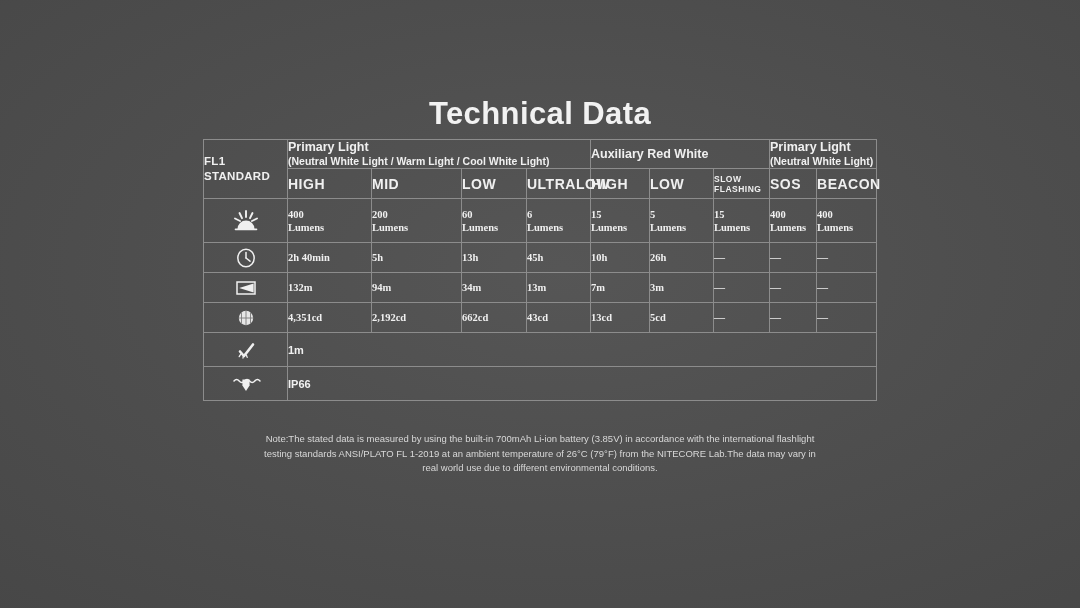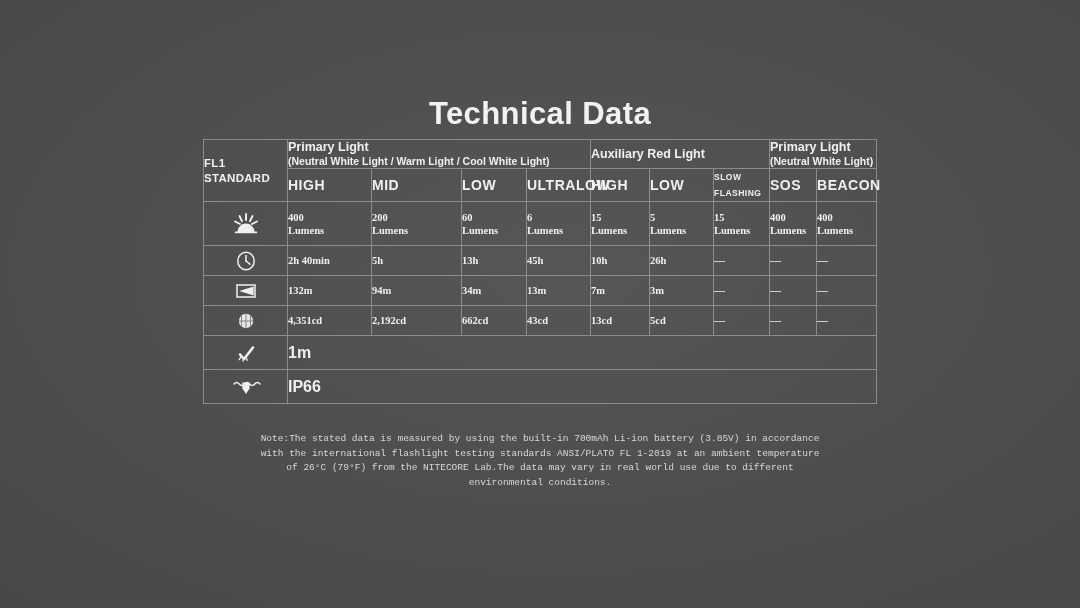--- a/index.html
+++ b/index.html
@@ -76,21 +76,21 @@
     margin-top: 1px;
   }
   .mode {
     font-size: 14px;
     letter-spacing: 0.5px;
     height: 29px;
     font-weight: bold;
   }
   .mode.two-line {
     font-size: 8.5px;
-    line-height: 16px;
+    line-height: 10px;
   }
   .fl1 {
     font-size: 11.5px;
     line-height: 15px;
     font-weight: bold;
     letter-spacing: 0.3px;
   }
   .val {
     font-size: 10.5px;
     line-height: 13px;
@@ -101,37 +101,36 @@
   .val.two-line {
     height: 43px;
   }
   .val .n { display: block; }
   .val .u { display: block; }
   .dash {
     font-size: 11px;
     font-weight: bold;
   }
   .span-val {
-    font-size: 16px;
+    font-size: 11px;
     height: 33px;
     font-weight: bold;
   }
   .icon-cell {
     height: 29px;
   }
   .icon-cell svg { display: block; margin: 0 auto; }
 
   
   .notes {
     position: absolute;
     left: 0;
     top: 432px;
     width: 1080px;
     text-align: center;
-    font-family: Liberation Mono, monospace;
   }
   .note-p {
     font-size: 9.5px;
     line-height: 14.5px;
     color: #d8d8d8;
     margin: 0 auto;
     width: 560px;
   }
   .note-p2 {
     font-size: 9.5px;
@@ -167,21 +166,21 @@
           <tr>
         <td rowspan="2" class="fl1">
           <span>FL1</span><br>
           <span>STANDARD</span>
         </td>
         <td colspan="4" class="grp-title">
           <span>Primary Light</span>
           <span class="sub">(Neutral White Light / Warm Light / Cool White Light)</span>
         </td>
         <td colspan="3" class="grp-title">
-          <span>Auxiliary Red Light</span>
+          <span>Auxiliary Red White</span>
         </td>
         <td colspan="2" class="grp-title">
           <span>Primary Light</span>
           <span class="sub">(Neutral White Light)</span>
         </td>
       </tr>
 
       <tr>
         <td class="mode">HIGH</td>
         <td class="mode">MID</td>

